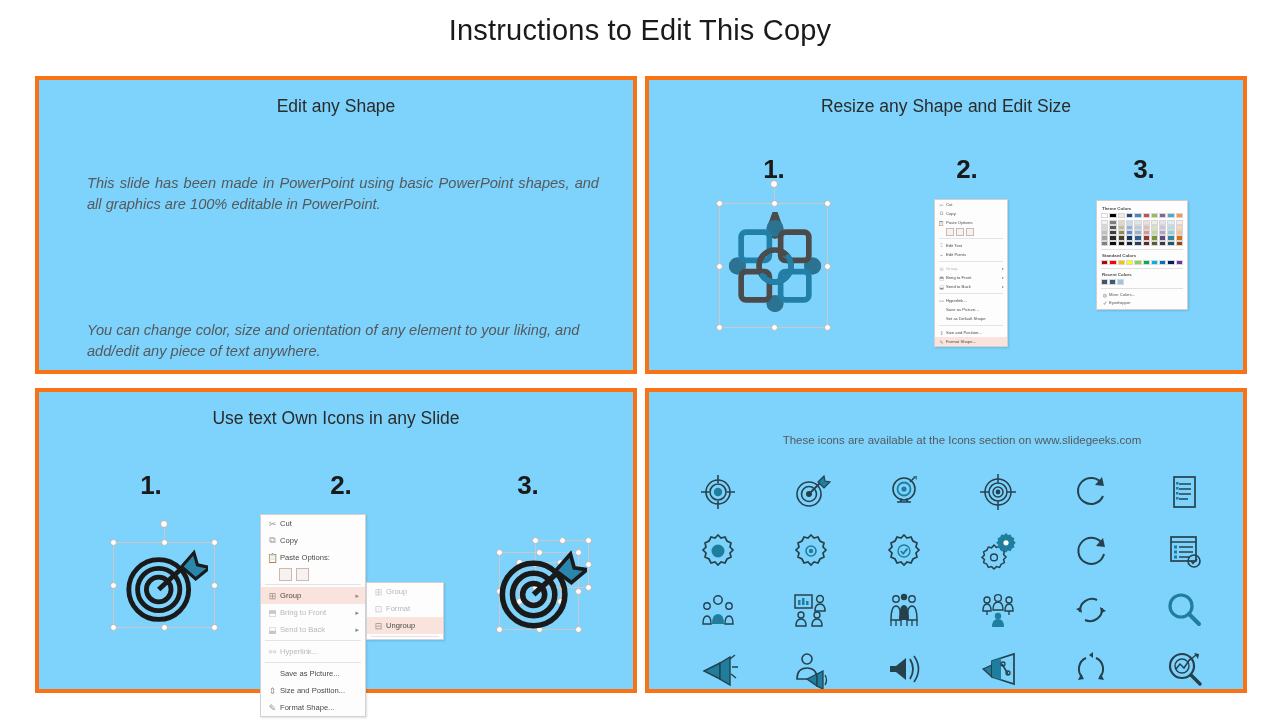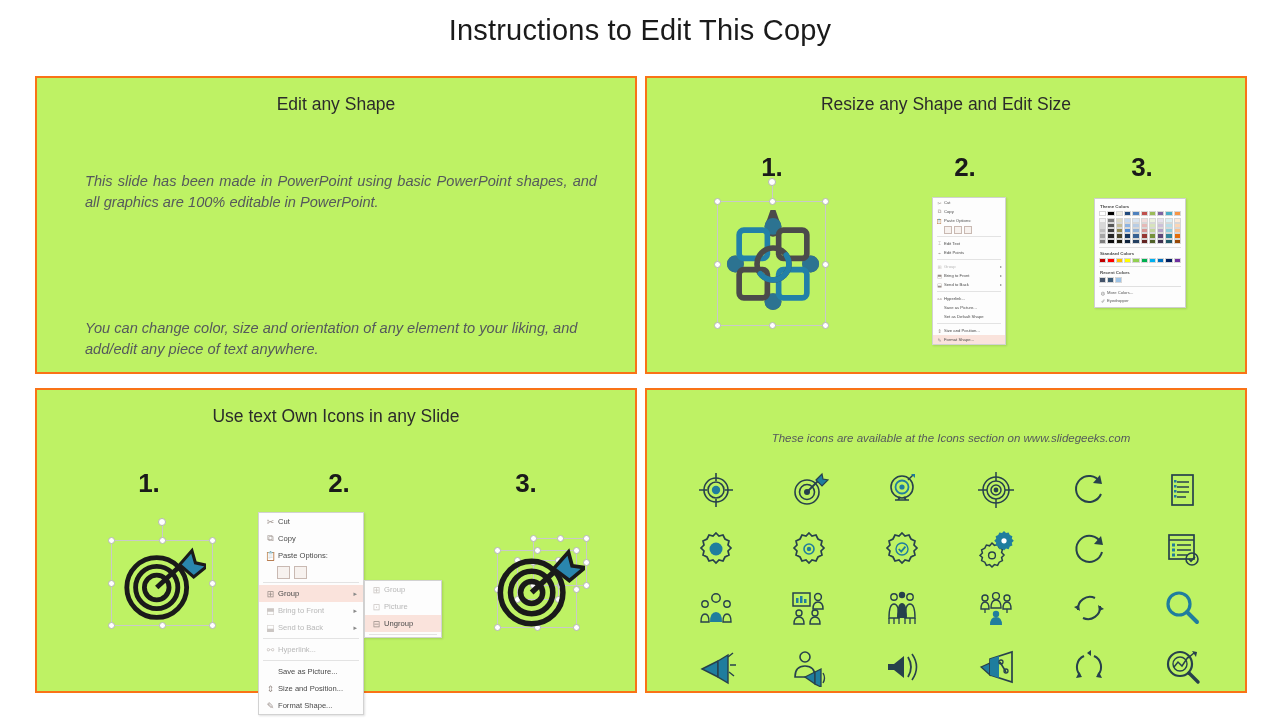--- a/index.html
+++ b/index.html
@@ -8,33 +8,33 @@
     font-family:"Liberation Sans",sans-serif;
     color:#404040;overflow:hidden;
   }
   .slide{position:relative;width:1280px;height:720px;}
 
   .slide-title{
     position:absolute;top:14px;left:0;width:1280px;text-align:center;
     font-size:29px;color:#1a1a1a;letter-spacing:.2px;
   }
 
-  .panel{position:absolute;border:2px solid #f97316;background:#bef264;box-sizing:border-box;}
+  .panel{position:absolute;border:4px solid #f97316;background:#7dd3fc;box-sizing:border-box;}
   .p-tl{left:35px;top:76px;width:602px;height:298px;}
   .p-tr{left:645px;top:76px;width:602px;height:298px;}
   .p-bl{left:35px;top:388px;width:602px;height:305px;}
   .p-br{left:645px;top:388px;width:602px;height:305px;}
 
   .panel-title{
     position:absolute;top:16px;left:0;width:100%;text-align:center;
     font-size:17.5px;color:#2b2b2b;
   }
   .panel-sub{
-    position:absolute;top:42px;left:5px;width:100%;text-align:center;
-    font-size:11.5px;font-style:italic;color:#55595c;
+    position:absolute;top:42px;left:16px;width:100%;text-align:center;
+    font-size:11.5px;color:#55595c;
   }
 
   
   .body-txt{
     position:absolute;left:48px;width:512px;
     font-size:14.6px;font-style:italic;color:#55595c;
     line-height:1.42;text-align:justify;
   }
   .body-txt.b1{top:93px;}
   .body-txt.b2{top:240px;text-align:left;}
@@ -429,21 +429,21 @@
         </div>
     </div>
     <div class="ctx ctx-lg" style="left:327px;top:190px;width:78px;">
       <div id="ctx-sub-rows">
           <div class="ctx-row dim">
             <span class="ctx-ico">⊞</span>
             <span class="ctx-lbl">Group</span>
           </div>
           <div class="ctx-row dim">
             <span class="ctx-ico">⊡</span>
-            <span class="ctx-lbl">Picture</span>
+            <span class="ctx-lbl">Format</span>
           </div>
           <div class="ctx-row hl">
             <span class="ctx-ico">⊟</span>
             <span class="ctx-lbl">Ungroup</span>
           </div>
           <div class="ctx-sep"></div>
         </div>
     </div>
 
     <div style="position:absolute;left:444px;top:142px;width:110px;height:104px;">

